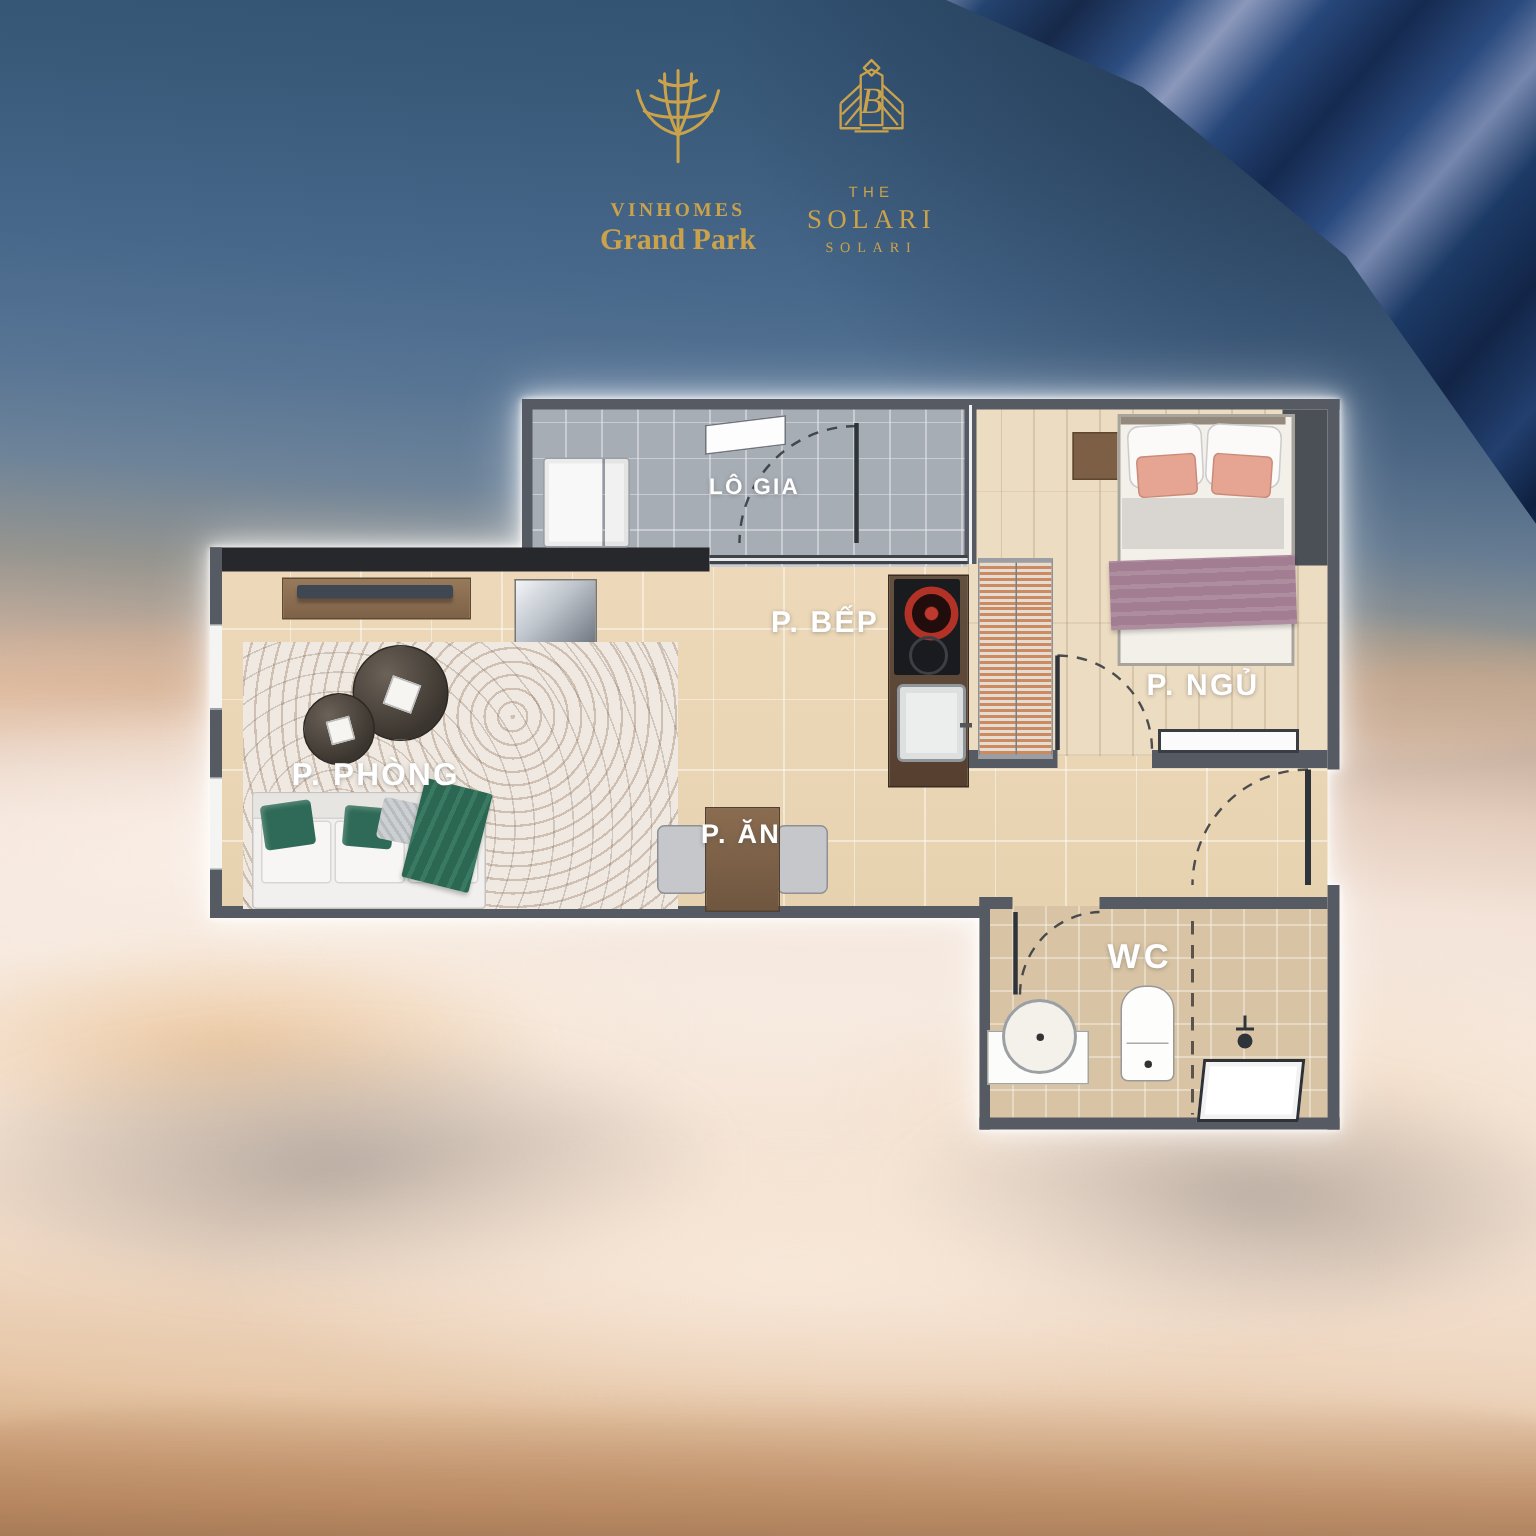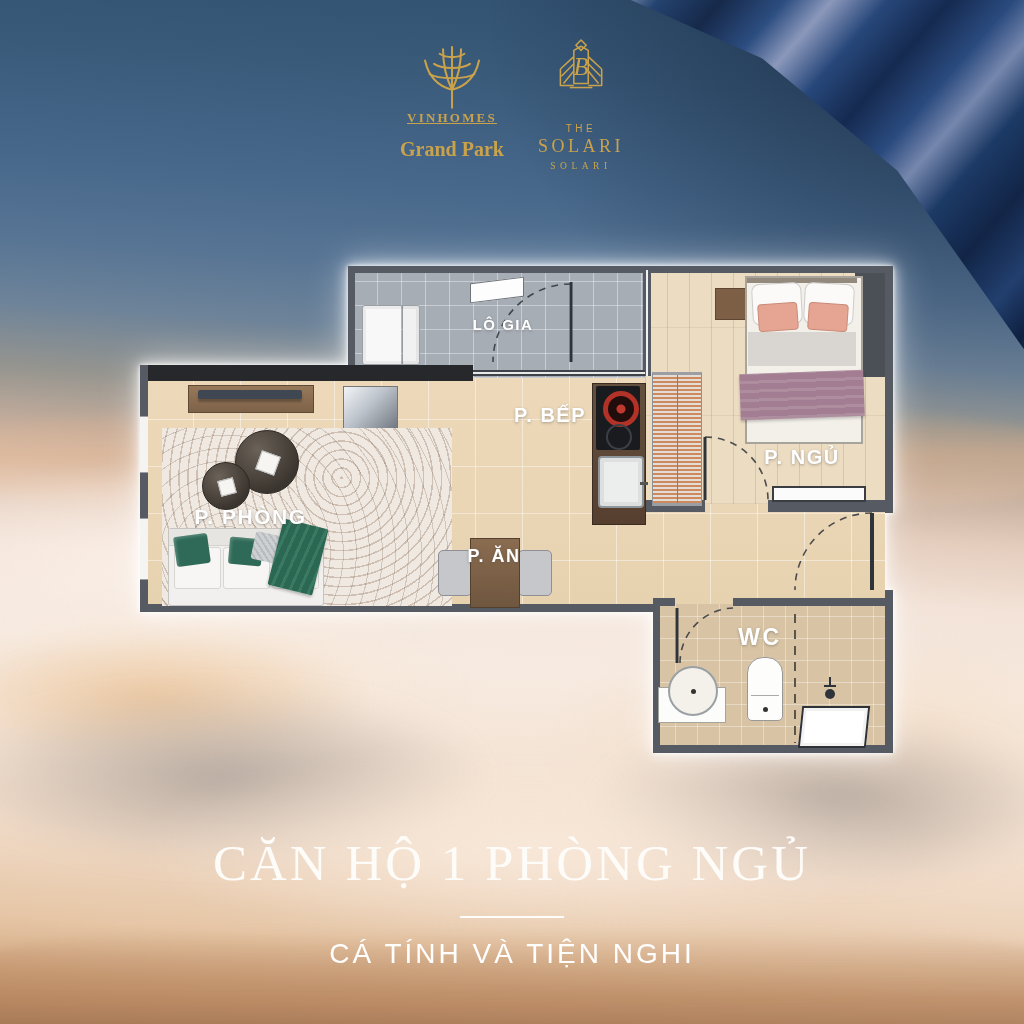--- a/index.html
+++ b/index.html
@@ -43,22 +43,22 @@
     background:radial-gradient(ellipse at center, rgba(162,150,143,.75), rgba(162,150,143,0) 70%);}
   .c7{left:140px;top:752px;width:780px;height:190px;filter:blur(12px);
     background:radial-gradient(ellipse at center, rgba(249,234,220,.85), rgba(249,234,220,0) 72%);}
   .c8{left:-80px;top:930px;width:1200px;height:170px;filter:blur(5px);border-radius:30%;
     background:linear-gradient(180deg, rgba(193,144,102,0), rgba(180,131,92,.75) 42%, rgba(129,93,69,.95) 100%);}
 
   
   .logos{top:38px;left:50%;transform:translateX(-50%);display:flex;gap:34px;align-items:flex-start;}
   .logo{text-align:center;color:#c9a24b;}
   .logo svg{display:block;margin:0 auto;}
-  .vh-brand{font-family:"Liberation Serif","DejaVu Serif",serif;font-weight:700;font-size:13px;letter-spacing:2.2px;margin-top:0;text-decoration:underline;}
-  .vh-sub{font-family:"Liberation Serif","DejaVu Serif",serif;font-weight:700;font-size:20px;margin-top:12px;text-align:center;}
+  .vh-brand{font-family:"Liberation Serif","DejaVu Serif",serif;font-weight:700;font-size:13px;letter-spacing:2.2px;margin-top:22px;}
+  .vh-sub{font-family:"Liberation Serif","DejaVu Serif",serif;font-weight:700;font-size:20px;margin-top:1px;text-align:center;}
   .bv-the{font-family:Liberation Sans, sans-serif;font-size:10px;letter-spacing:3.5px;margin-top:21px;}
   .bv-name{font-family:"Liberation Serif","DejaVu Serif",serif;font-size:18px;letter-spacing:3.5px;margin-top:2px;}
   .bv-solari{font-family:"Liberation Serif","DejaVu Serif",serif;font-size:9.5px;letter-spacing:4.5px;margin-top:4px;}
 
   
   .plan{left:140px;top:266px;width:753px;height:496px;
     filter:drop-shadow(0 0 2px rgba(255,255,255,.95)) drop-shadow(0 0 7px rgba(255,255,255,.8)) drop-shadow(0 0 18px rgba(255,255,255,.45));}
   .plan .abs{position:absolute;}
   .floor-main{left:6px;top:108px;width:739px;height:234px;
     background:repeating-linear-gradient(90deg, rgba(255,255,255,.45) 0 1px, transparent 1px 47px),
@@ -298,19 +298,14 @@
     </svg>
 
     <div class="abs room-label" style="left:283px;top:50px;width:160px;font-size:15px;">LÔ GIA</div>
     <div class="abs room-label" style="left:330px;top:138px;width:160px;font-size:20px;">P. BẾP</div>
     <div class="abs room-label" style="left:592px;top:180px;width:140px;font-size:20px;">P. NGỦ</div>
     <div class="abs room-label" style="left:38px;top:239px;width:145px;font-size:21px;">P. PHÒNG</div>
     <div class="abs room-label" style="left:318px;top:280px;width:72px;font-size:18px;">P. ĂN</div>
     <div class="abs room-label" style="left:570px;top:358px;width:100px;font-size:23px;letter-spacing:2.5px;">WC</div>
   </div>
 
-  <div class="abs caption">
-    <div class="caption-title">CĂN HỘ 1 PHÒNG NGỦ</div>
-    <div class="caption-divider"></div>
-    <div class="caption-subtitle">CÁ TÍNH VÀ TIỆN NGHI</div>
-  </div>
 
 </div>
 
 </body></html>

